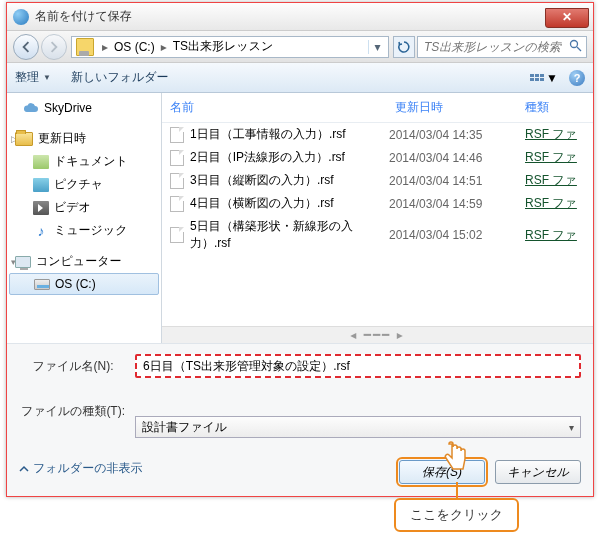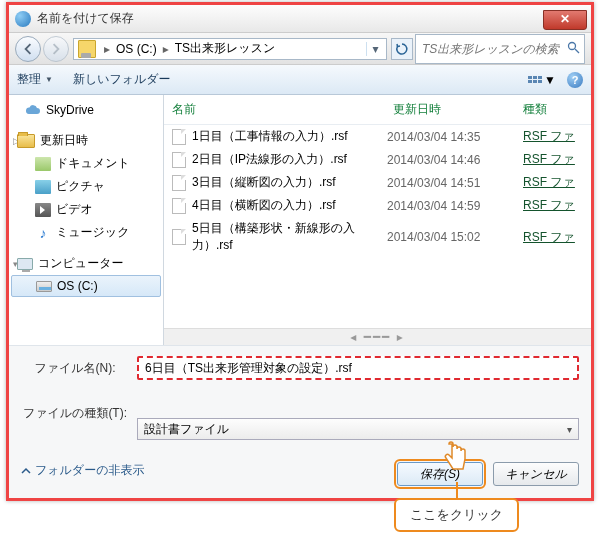--- a/index.html
+++ b/index.html
@@ -8,21 +8,21 @@
     font-family: "Meiryo UI", "MS UI Gothic", sans-serif;
     font-size: 12px;
     background: #fff;
     width: 600px;
     height: 545px;
     overflow: hidden;
     position: relative;
   }
   .dialog {
     width: 588px;
-    border: 3px solid #ef4444;
+    border: 1px solid #ef4444;
     margin: 2px auto;
     box-shadow: 0 0 4px rgba(0,0,0,0.3);
   }
   .titlebar {
     height: 28px;
     background: linear-gradient(#fdfdfd, #e8e8e8);
     display: flex;
     align-items: center;
     padding: 0 0 0 6px;
     border-bottom: 1px solid #ccc;
@@ -106,21 +106,21 @@
   }
   .refresh-btn {
     width: 22px; height: 22px;
     border: 1px solid #a8b8c8;
     background: #eaf2fa;
     display: flex; align-items: center; justify-content: center;
     color: #2a6496;
     cursor: pointer;
   }
   .search-box {
-    width: 170px; height: 30px;
+    width: 170px; height: 22px;
     border: 1px solid #a8b8c8;
     background: #fff;
     display: flex;
     align-items: center;
     padding: 0 4px;
     color: #999;
   }
   .search-box input {
     border: none; outline: none;
     font-size: 12px;
@@ -234,21 +234,21 @@
   .tree-item { position: relative; }
   .file-pane {
     flex: 1;
     overflow: hidden;
     display: flex;
     flex-direction: column;
   }
   .file-header {
     display: flex;
     padding: 6px 8px;
-    color: #15803d;
+    color: #3b82f6;
     border-bottom: 1px solid #e8edf2;
   }
   .col-name { flex: 1; }
   .col-date { width: 130px; }
   .col-type { width: 60px; }
   .file-list { flex:1; }
   .file-row {
     display: flex;
     align-items: center;
     padding: 3px 8px;

